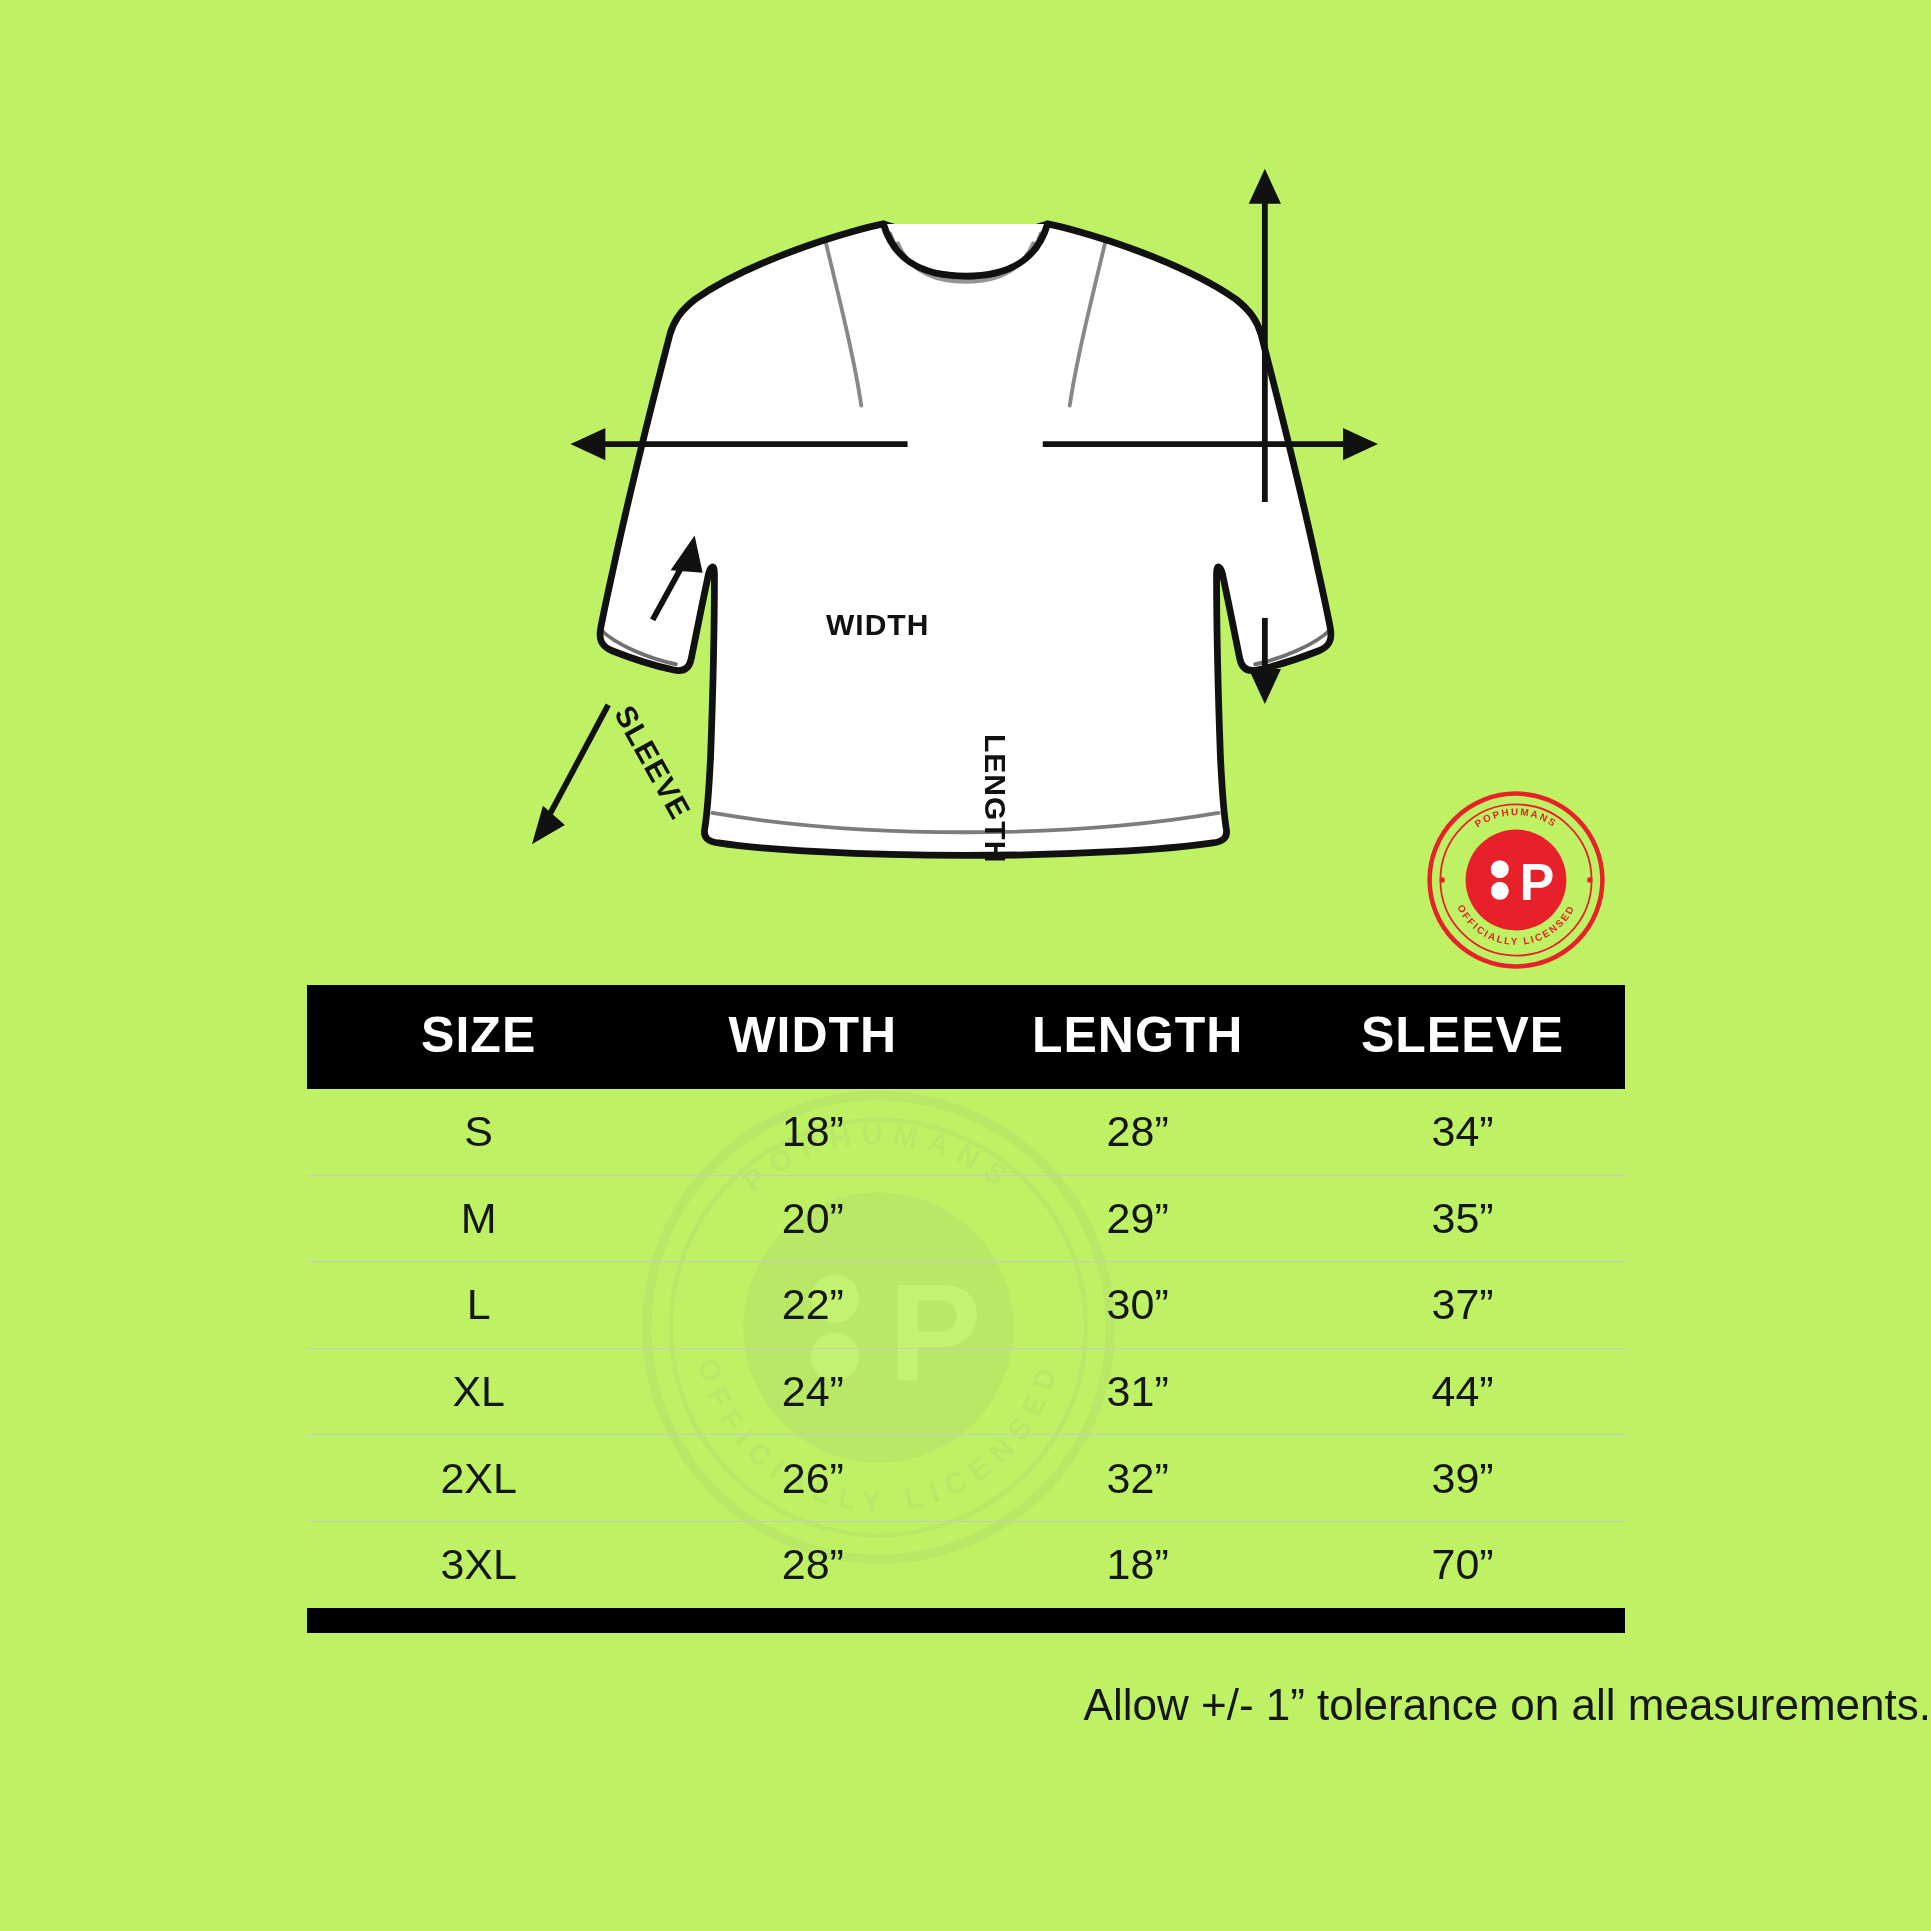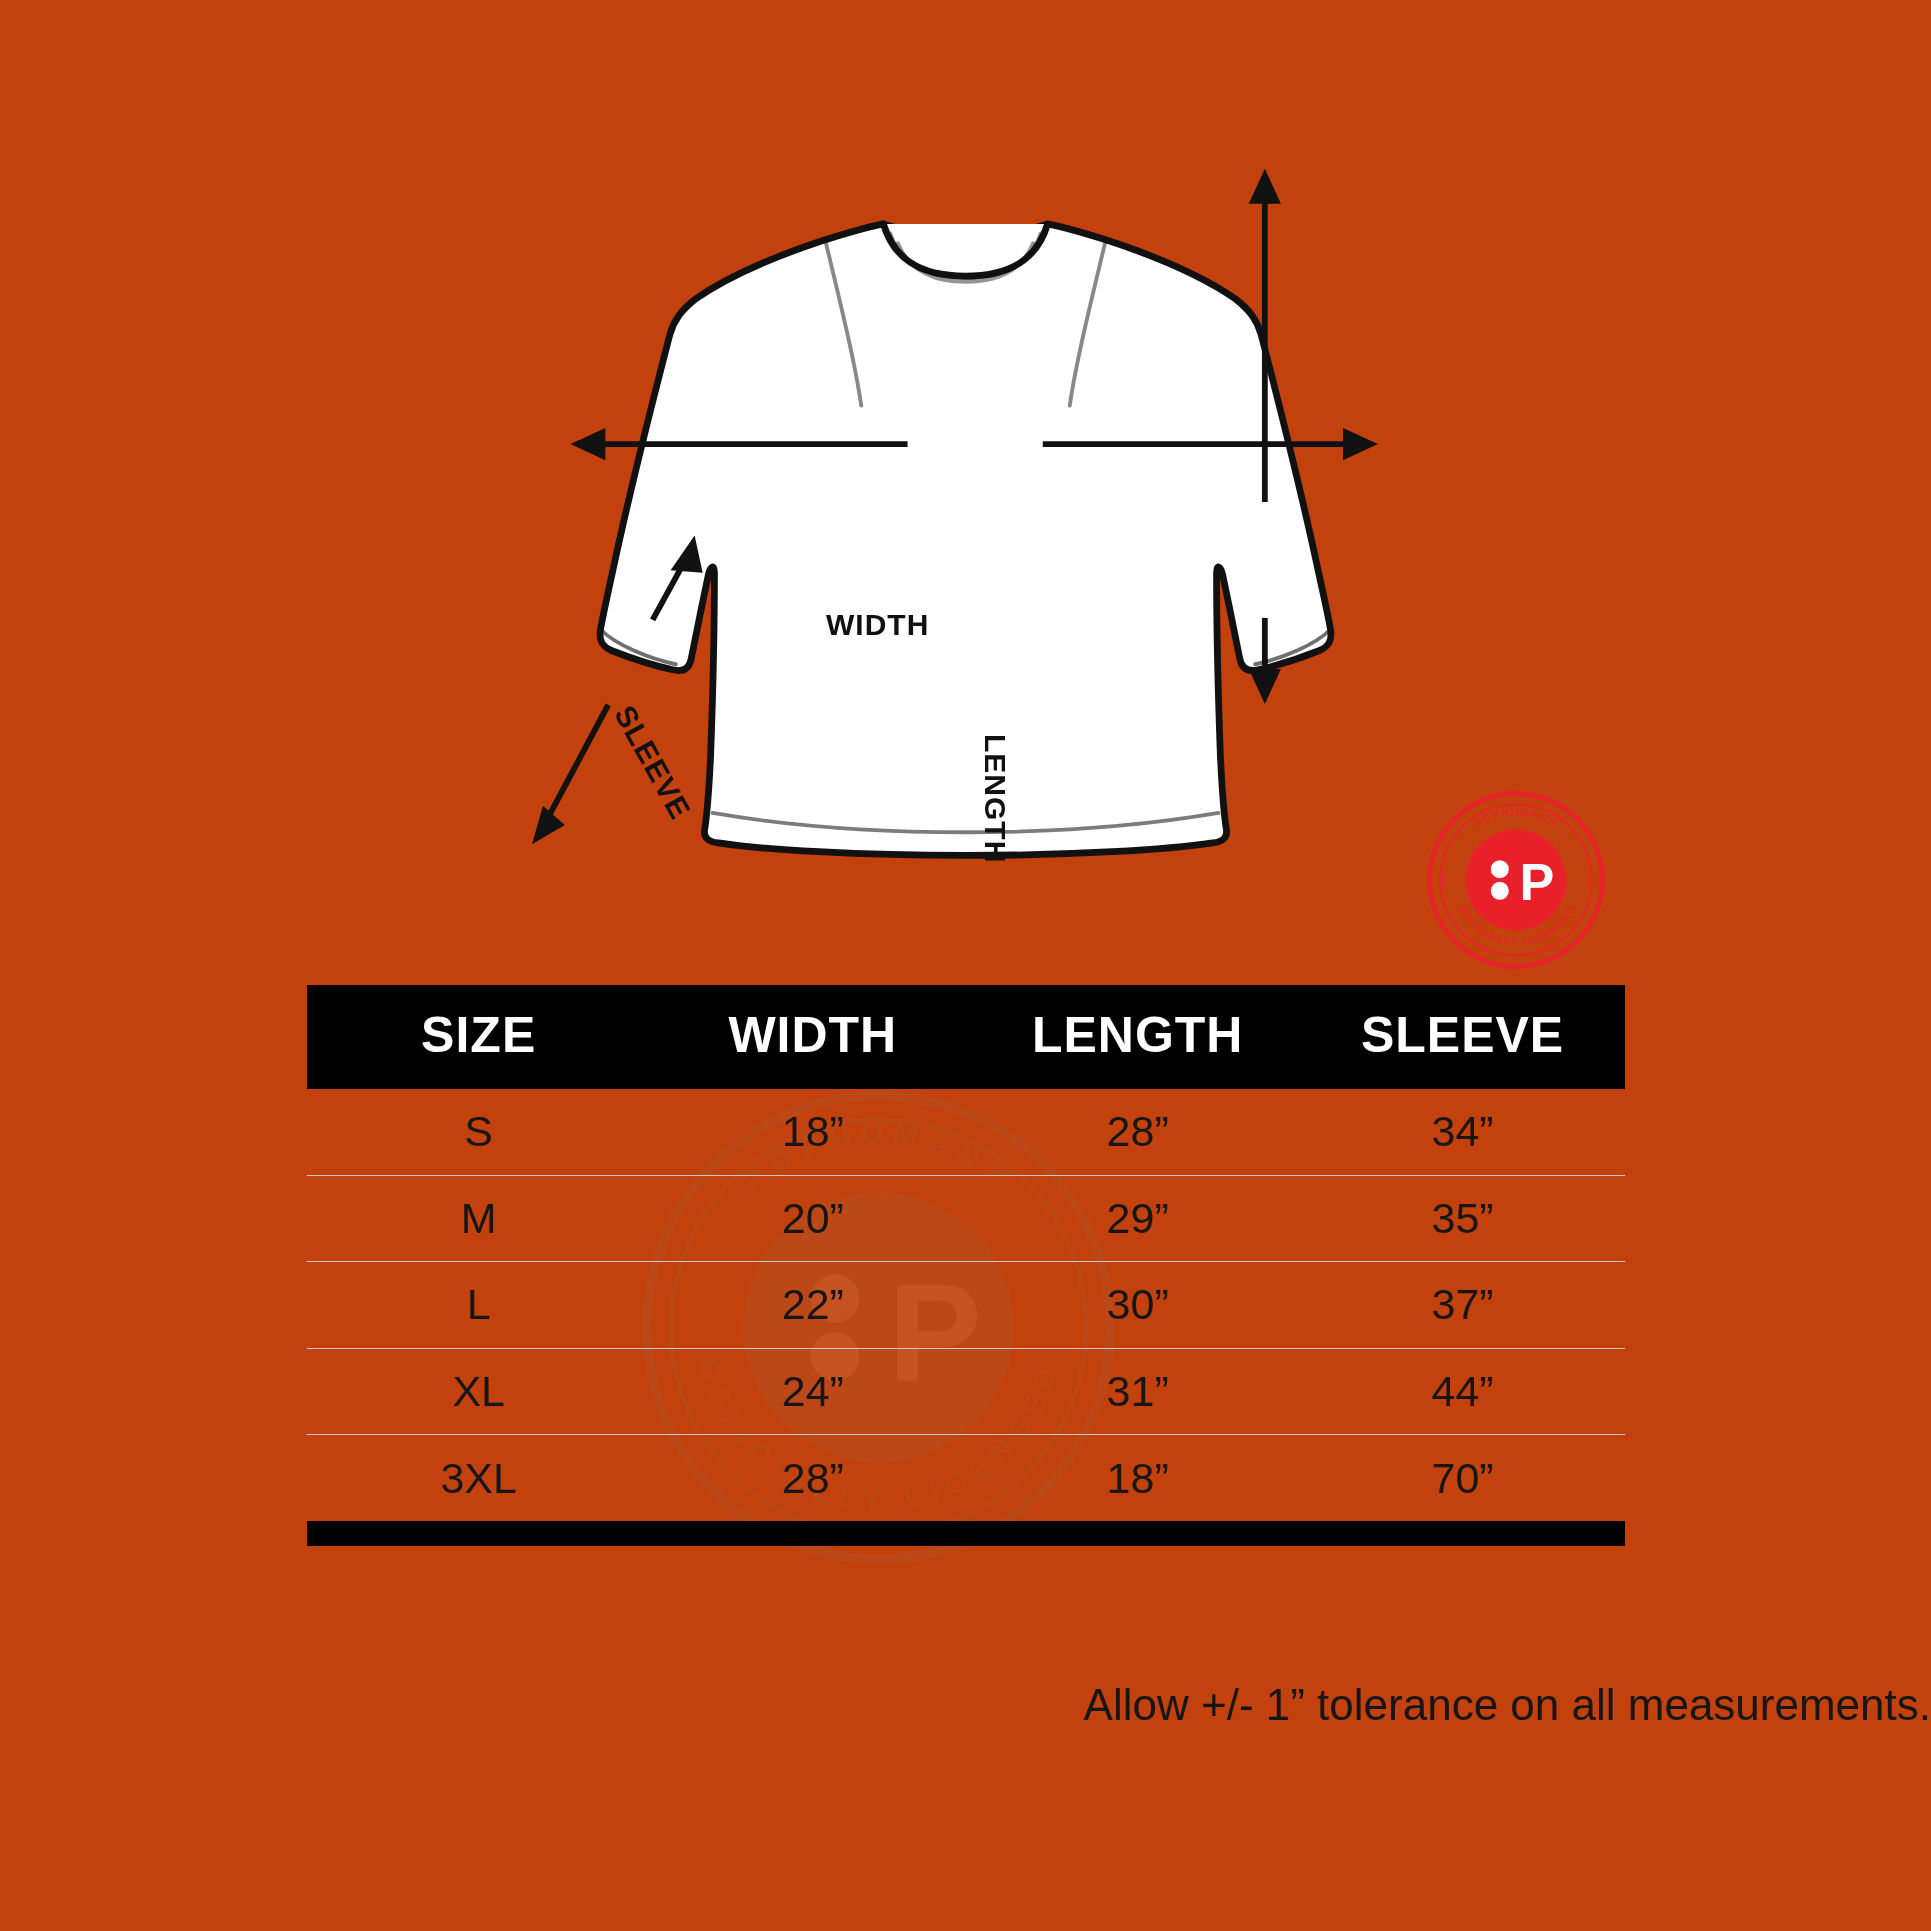--- a/index.html
+++ b/index.html
@@ -10,21 +10,21 @@
     width: 1931px;
     height: 1931px;
     background: #f4f4f4;
     font-family: "Liberation Sans", sans-serif;
     overflow: hidden;
   }
   .page {
     position: relative;
     width: 1931px;
     height: 1931px;
-    background: #c2410c;
+    background: #bef264;
   }
 
   
   .illustration {
     position: absolute;
     left: 0;
     top: 135px;
     width: 1931px;
     height: 811px;
   }
@@ -289,20 +289,26 @@
           <td>30”</td>
           <td>37”</td>
         </tr>
         <tr>
           <td>XL</td>
           <td>24”</td>
           <td>31”</td>
           <td>44”</td>
         </tr>
         <tr>
+          <td>2XL</td>
+          <td>26”</td>
+          <td>32”</td>
+          <td>39”</td>
+        </tr>
+        <tr>
           <td>3XL</td>
           <td>28”</td>
           <td>18”</td>
           <td>70”</td>
         </tr>
       </tbody>
     </table>
     <div class="table-footer-bar"></div>
   </div>
 

